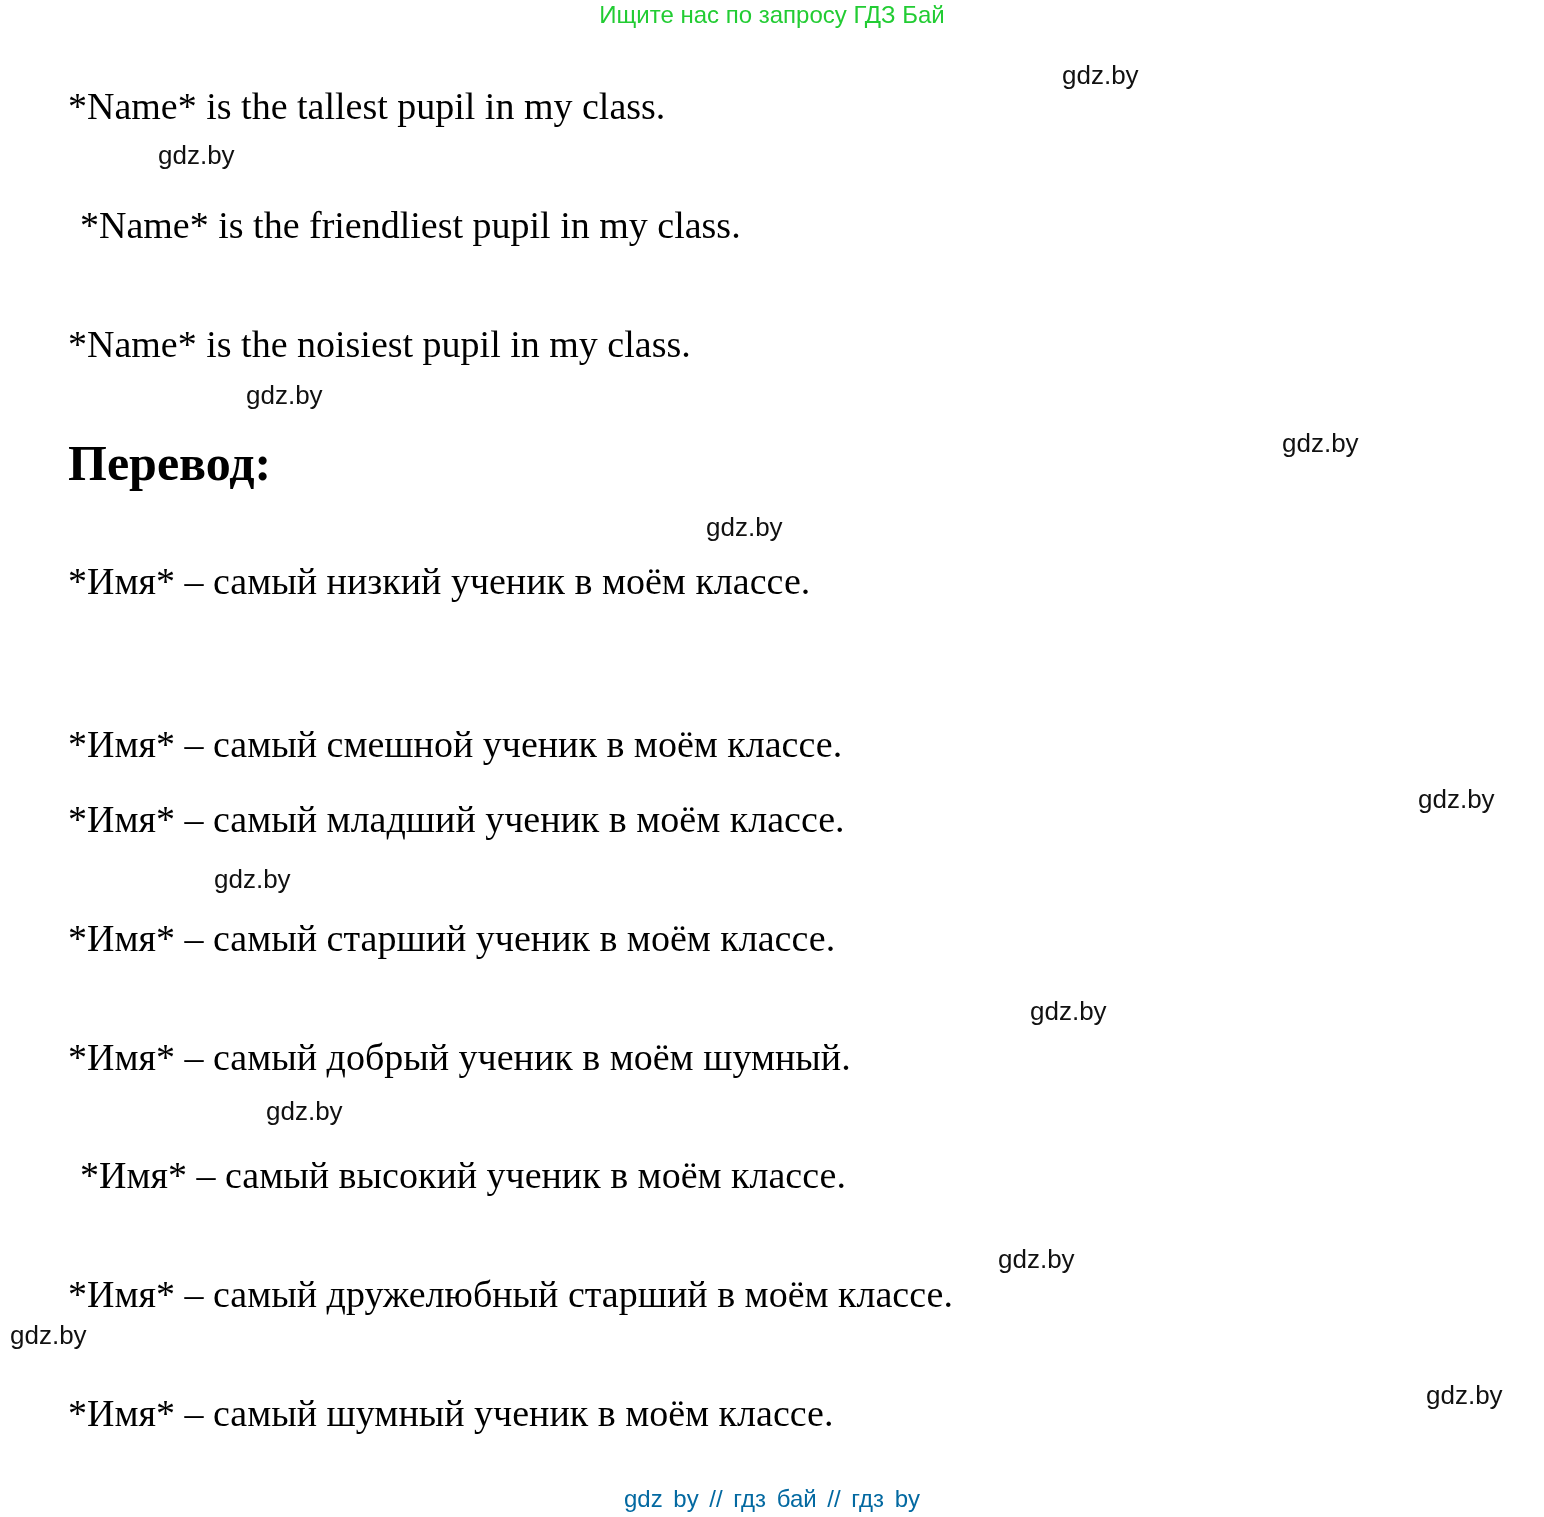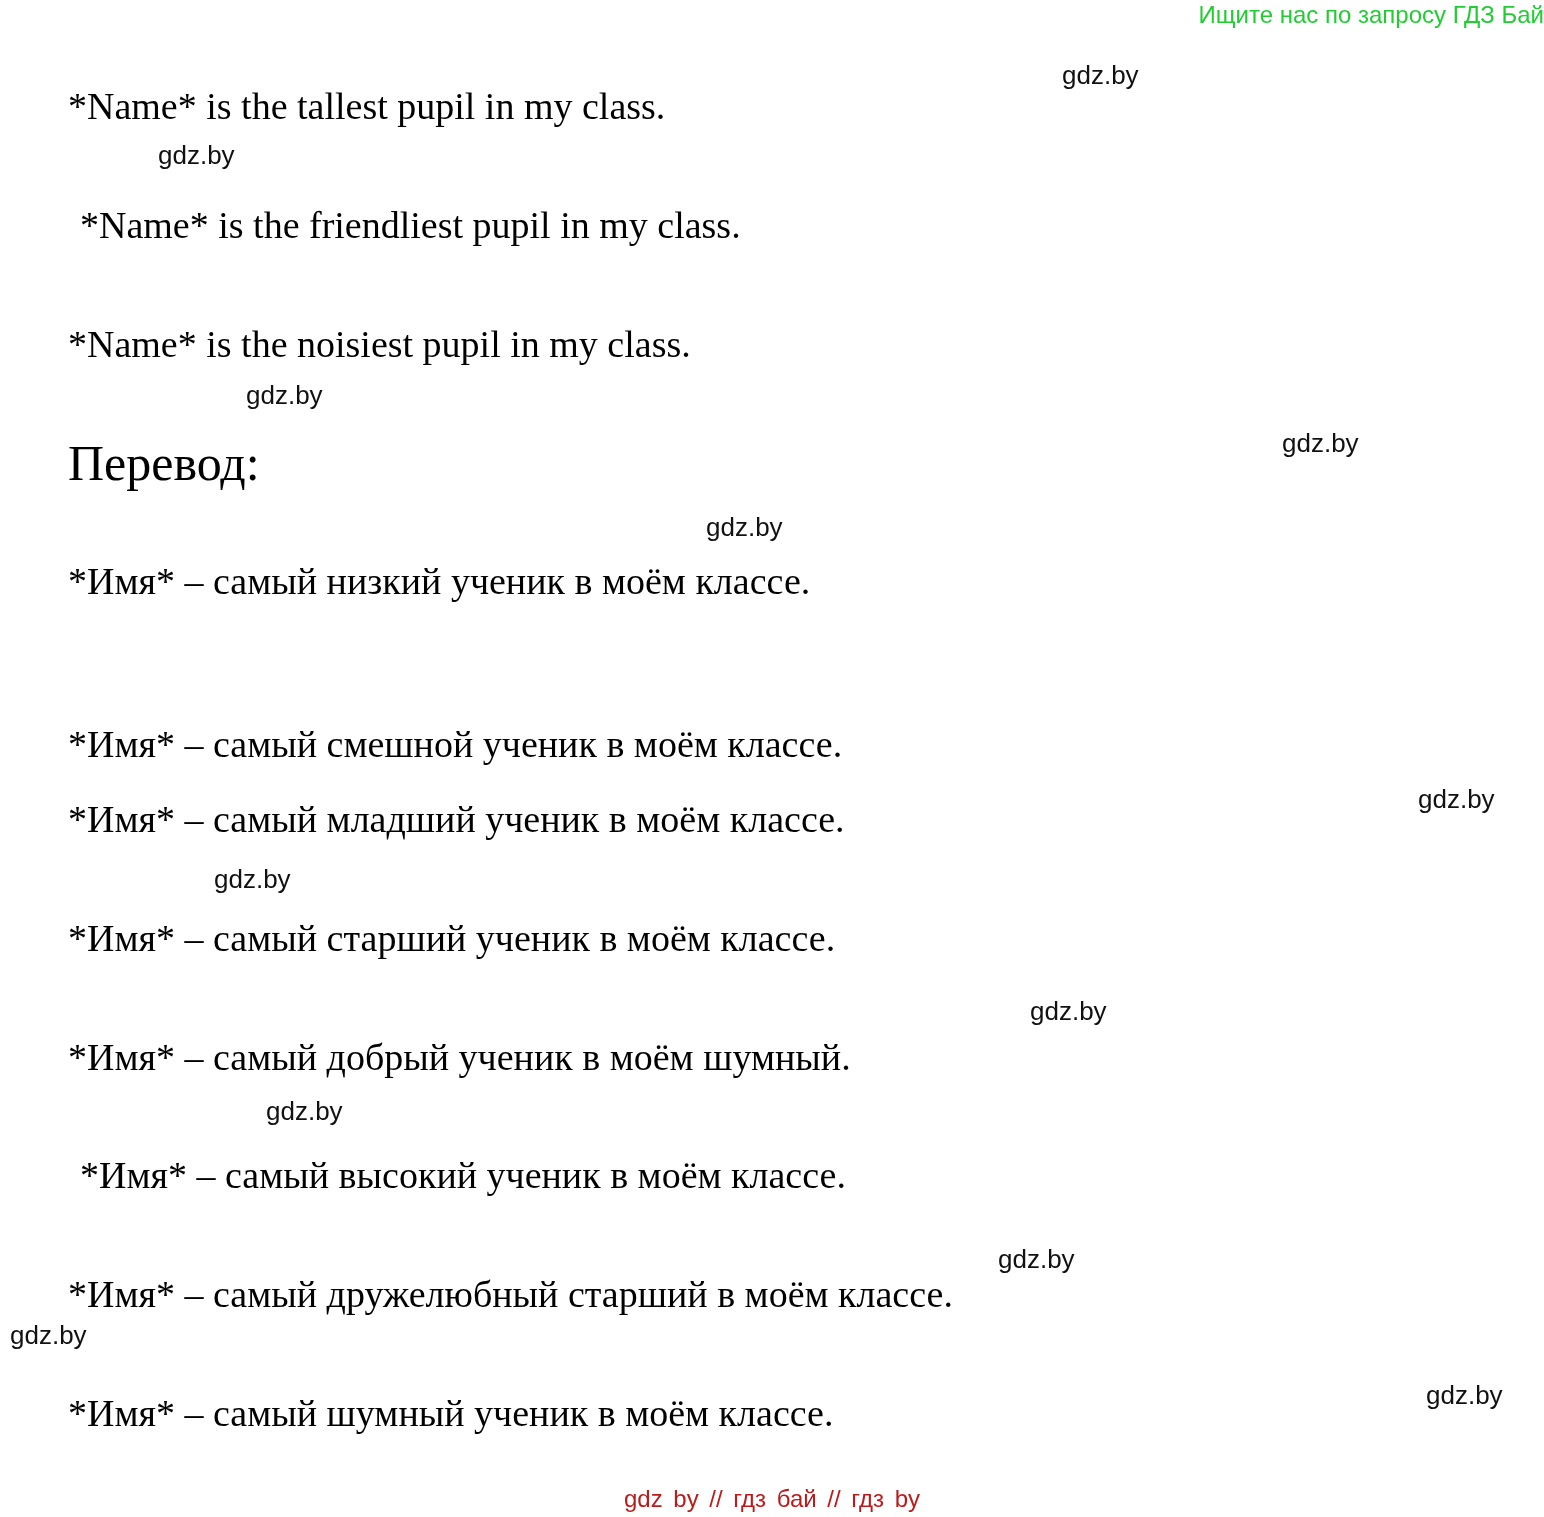--- a/index.html
+++ b/index.html
@@ -1,34 +1,34 @@
 <!DOCTYPE html>
 <html><head>
 <meta charset="utf-8">
 <style>
   html, body { margin: 0; padding: 0; background: #ffffff; }
   body { width: 1544px; height: 1517px; position: relative; overflow: hidden; }
   .header {
-    position: absolute; left: 0; top: 0; width: 1544px; text-align: right;
+    position: absolute; left: 0; top: 0; width: 1544px; text-align: center;
     font-family: "Liberation Sans", sans-serif; font-size: 24px; color: #22cc33;
     line-height: 30px; top: 0px;
   }
   .footer {
     position: absolute; left: 0; top: 1484px; width: 1544px; text-align: center;
-    font-family: "Liberation Sans", sans-serif; font-size: 24px; color: #b91c1c;
+    font-family: "Liberation Sans", sans-serif; font-size: 24px; color: #0369a1;
     line-height: 30px; word-spacing: 4px;
   }
   .line {
     position: absolute; left: 68px;
     font-family: "Liberation Serif", serif; font-size: 38px; color: #000;
     line-height: 56px; white-space: nowrap;
   }
   .heading {
     position: absolute; left: 68px;
-    font-family: "Liberation Serif", serif; font-size: 50px; font-weight: normal; color: #000;
+    font-family: "Liberation Serif", serif; font-size: 50px; font-weight: bold; color: #000;
     line-height: 56px; white-space: nowrap;
   }
   .wm {
     position: absolute;
     font-family: "Liberation Sans", sans-serif; font-size: 26px; color: #111;
     line-height: 30px; white-space: nowrap; text-align: right;
   }
 </style>
 </head>
 <body>

